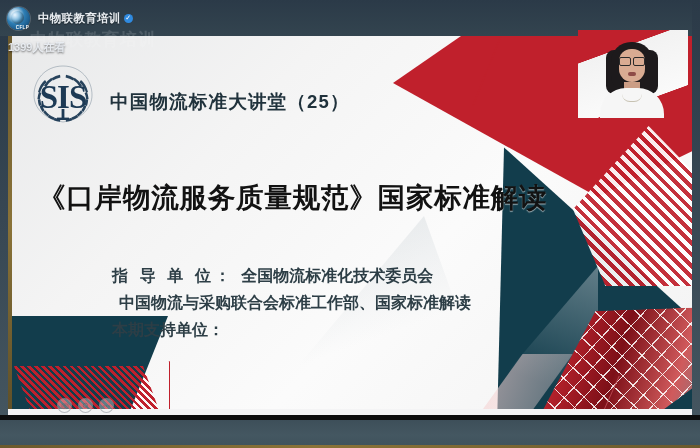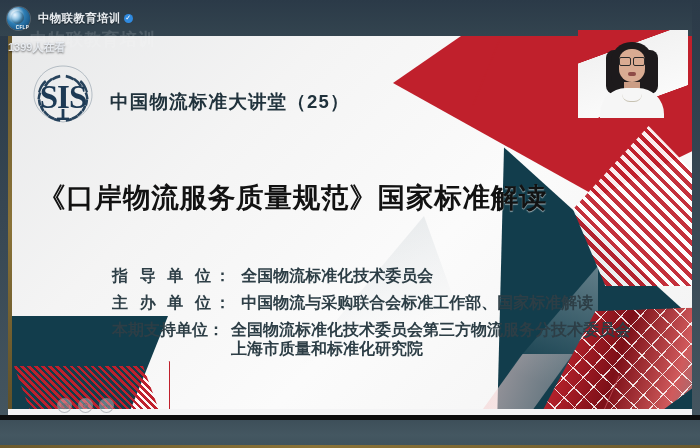--- a/index.html
+++ b/index.html
@@ -343,31 +343,26 @@
     <div id="main-title">《口岸物流服务质量规范》国家标准解读</div>
 
     <div id="credits">
       <div class="credit-row">
         <div class="credit-label spaced">指 导 单 位：</div>
         <div class="credit-values">
           <div>全国物流标准化技术委员会</div>
         </div>
       </div>
       <div class="credit-row">
-        <div class="credit-label spaced">主 办 单 位：</div>
         <div class="credit-values">
           <div>中国物流与采购联合会标准工作部、国家标准解读</div>
         </div>
       </div>
       <div class="credit-row">
         <div class="credit-label">本期支持单位：</div>
-        <div class="credit-values">
-          <div>全国物流标准化技术委员会第三方物流服务分技术委员会</div>
-          <div>上海市质量和标准化研究院</div>
-        </div>
       </div>
     </div>
   </div>
 
   <div id="presenter">
     <div id="presenter-inner">
       <div id="presenter-hair-l"></div>
       <div id="presenter-hair-r"></div>
       <div id="presenter-head"></div>
       <div id="presenter-face"></div>

